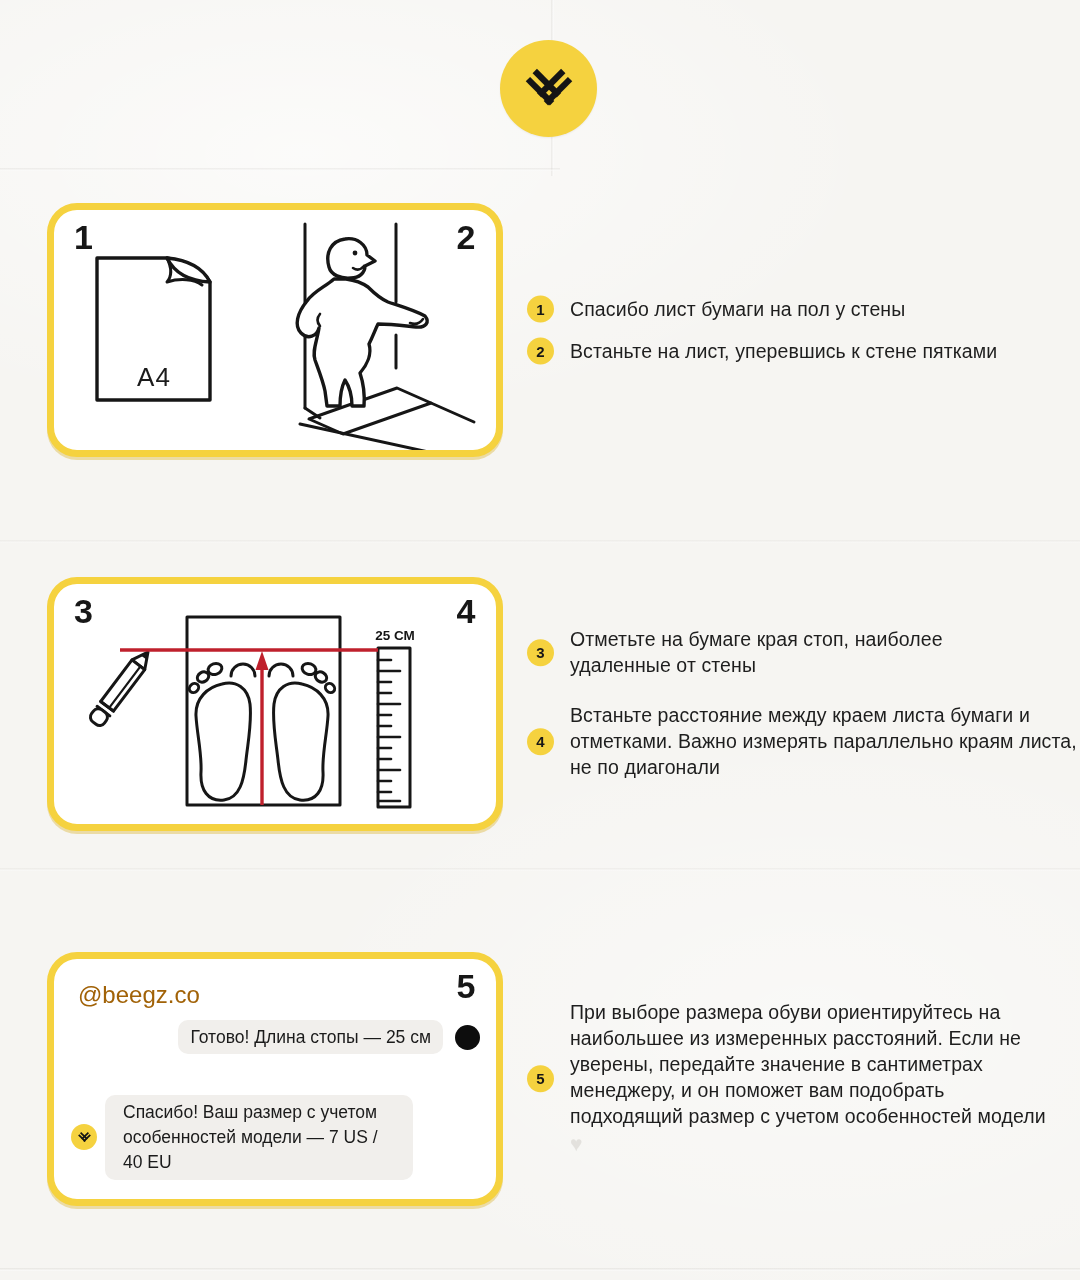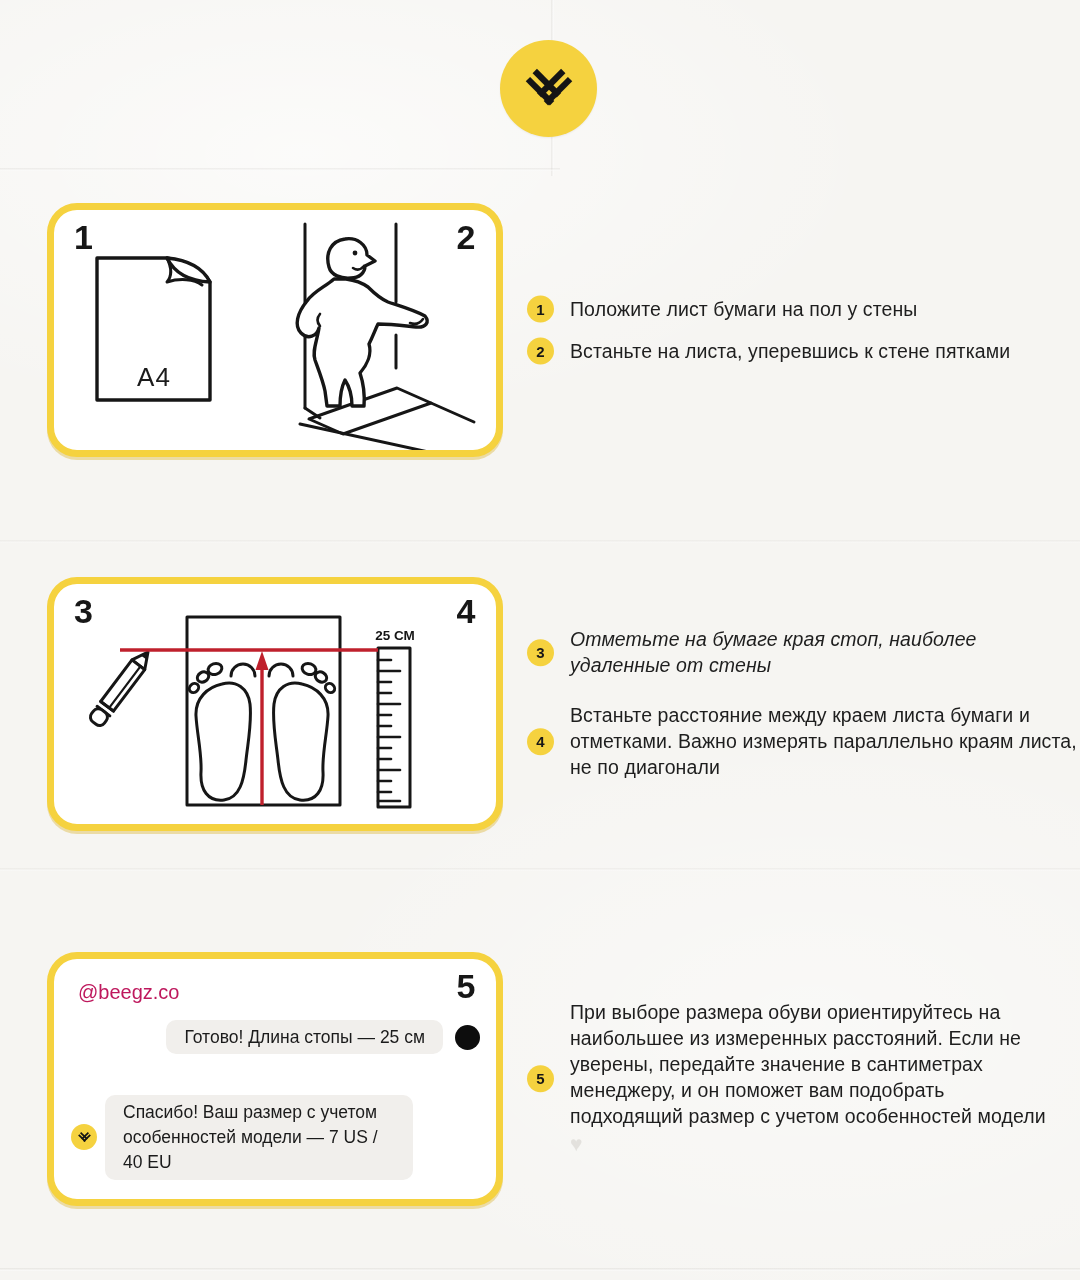--- a/index.html
+++ b/index.html
@@ -48,29 +48,29 @@
 
   
   .steps{position:absolute;left:527px;top:50%;transform:translateY(-50%);
          display:flex;flex-direction:column;}
   .steps.g1{gap:15px;}
   .steps.g2{gap:24px;}
   .step{display:flex;align-items:center;gap:16px;}
   .badge{flex:none;width:27px;height:27px;border-radius:50%;background:var(--yellow);
          color:var(--ink);font-size:15px;font-weight:700;display:flex;align-items:center;justify-content:center;}
   .step p{margin:0;font-size:19.5px;line-height:1.33;font-weight:500;letter-spacing:.1px;color:var(--text);}
-  .step.s3 p{max-width:445px;font-style:italic;}
+  .step.s3 p{max-width:445px;}
   .step.s4 p{max-width:545px;}
   .step.s5 p{max-width:485px;}
   .heart{color:#e3e1dd;font-size:21px;vertical-align:-1px;}
 
   
-  .handle{position:absolute;left:24px;top:22px;font-size:20px;font-weight:500;color:#be185d;}
+  .handle{position:absolute;left:24px;top:22px;font-size:24px;font-weight:500;color:#a16207;}
   .msg{position:absolute;background:var(--bubble);border-radius:10px;font-size:17.5px;color:#1b1b1b;font-weight:500;}
-  .msg-out{top:61px;right:53px;height:34px;line-height:34px;padding:0 18px;white-space:nowrap;}
+  .msg-out{top:61px;right:53px;height:34px;line-height:34px;padding:0 12px;white-space:nowrap;}
   .avatar-user{position:absolute;top:66px;right:16px;width:25px;height:25px;border-radius:50%;background:#0d0d0d;}
   .msg-in{top:136px;left:51px;width:272px;padding:5px 18px;line-height:1.42;}
   .avatar-bot{position:absolute;left:17px;top:165px;width:26px;height:26px;border-radius:50%;
               background:var(--yellow);display:flex;align-items:center;justify-content:center;}
   .avatar-bot svg{width:17px;height:17px;}
   .hidden-defs{position:absolute;width:0;height:0;overflow:hidden;}
 </style>
 </head>
 <body>
 
@@ -144,25 +144,25 @@
           <path d="M356,113 Q364,116 369,109" stroke-width="2.6"></path>
           <path d="M266,116 Q261,110 266,104" stroke-width="2.6"></path>
           <circle cx="301" cy="43" r="2.4" fill="#161616" stroke="none"></circle>
         </g>
         <text x="100" y="176" text-anchor="middle" font-size="26" letter-spacing="1" fill="#1b1b1b" font-family="Liberation Sans, DejaVu Sans, sans-serif">A4</text>
       </svg>
     </div>
     <div class="steps g1">
       <div class="step">
         <span class="badge">1</span>
-        <p>Положите лист бумаги на пол у стены</p>
+        <p>Спасибо лист бумаги на пол у стены</p>
       </div>
       <div class="step">
         <span class="badge">2</span>
-        <p>Встаньте на листа, уперевшись к стене пятками</p>
+        <p>Встаньте на лист, уперевшись к стене пятками</p>
       </div>
     </div>
   </section>
 
   <section class="row" style="top:577px;">
     <div class="panel">
       <div class="corner left">3</div>
       <div class="corner right">4</div>
       <svg class="illus" viewBox="0 0 442 240">
 

